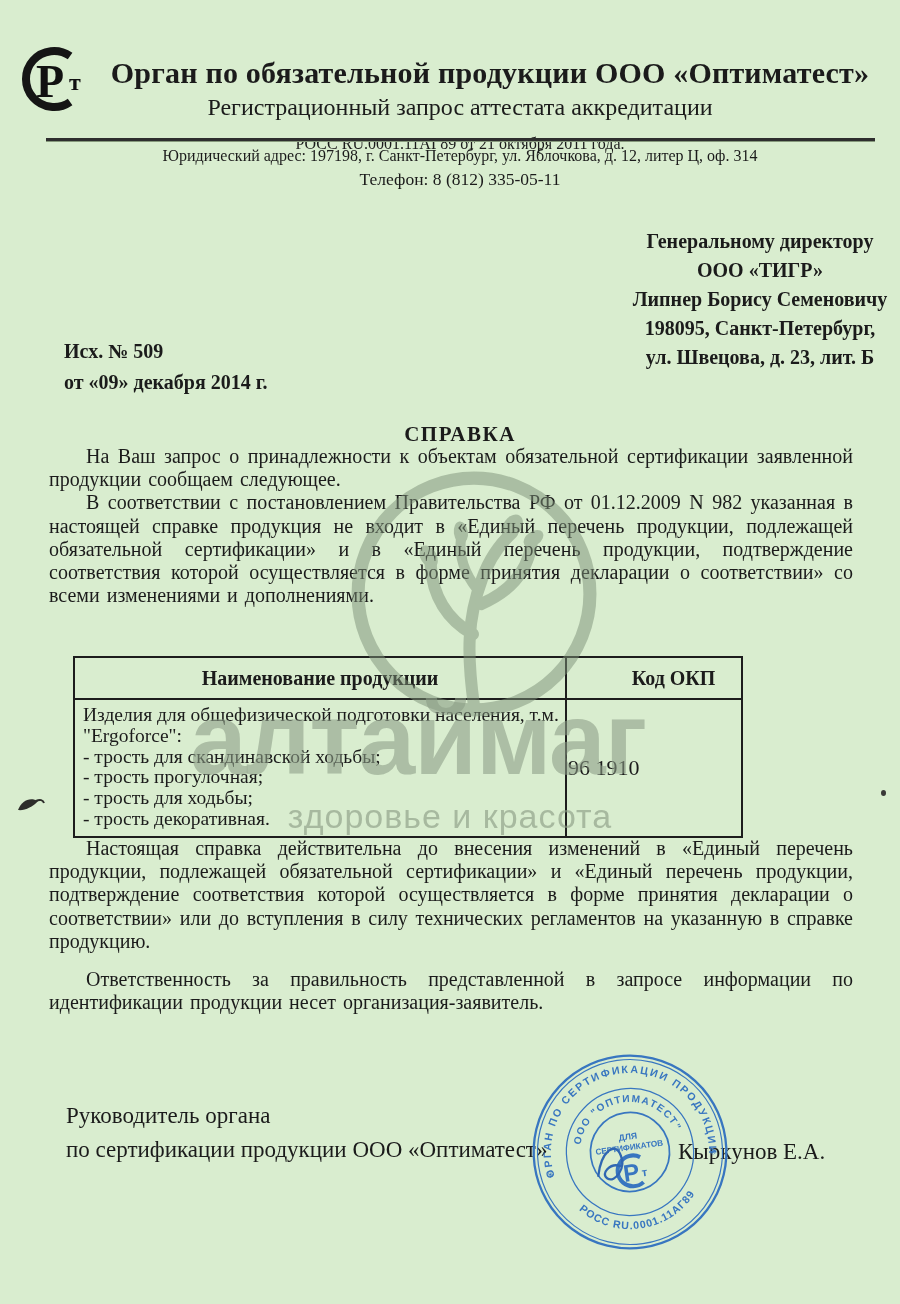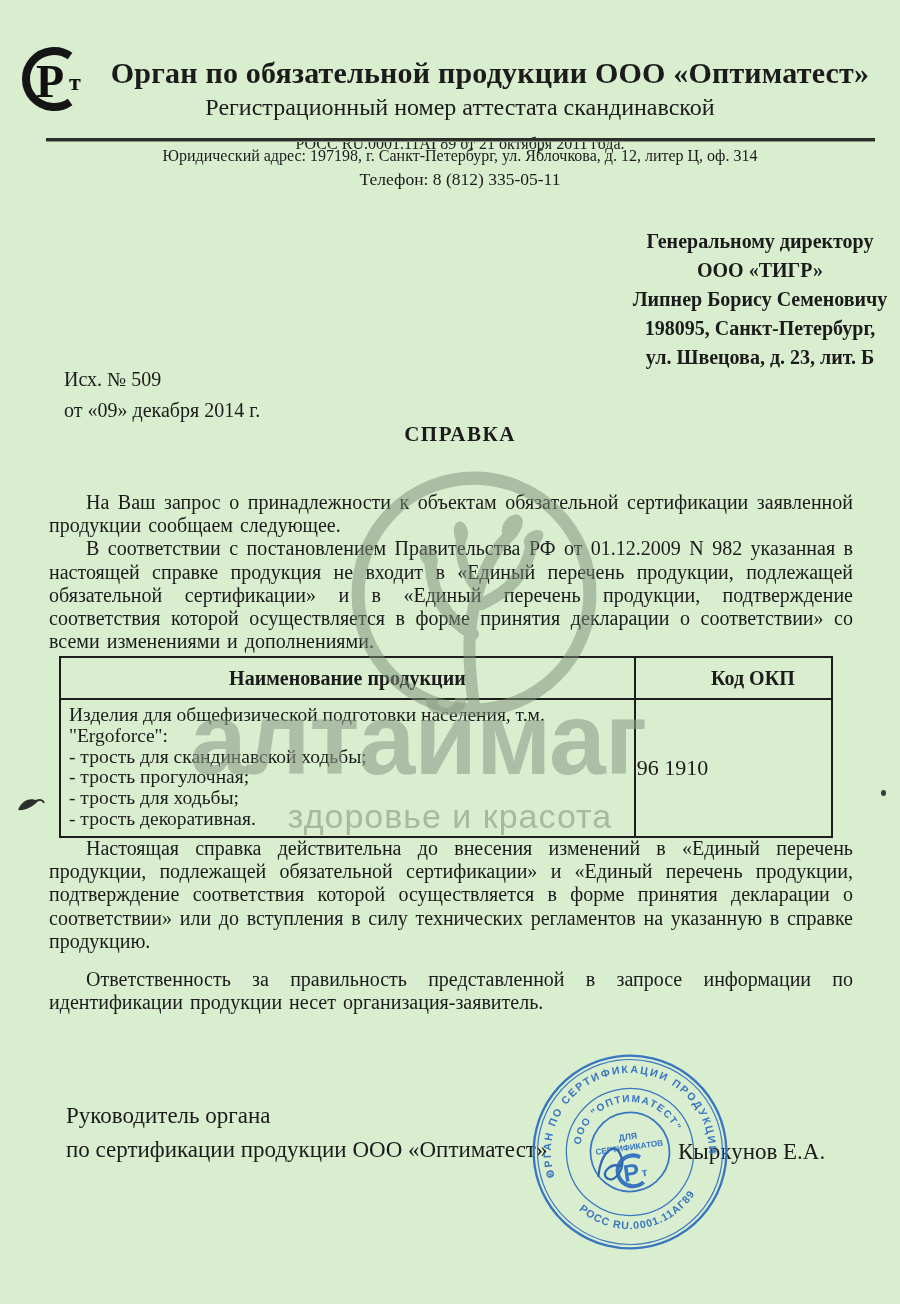--- a/index.html
+++ b/index.html
@@ -12,31 +12,31 @@
   
   .org-title{left:95px;top:56px;width:790px;text-align:center;font-weight:bold;font-size:30px;letter-spacing:.2px;}
   .accr-label{left:20px;top:94px;width:880px;text-align:center;font-size:24px;}
   .accr-num{left:20px;top:135px;width:880px;text-align:center;font-size:16px;}
   .rule{left:46px;top:138px;width:829px;height:3px;background:#2e2e2e;border-bottom:1px solid #86997c;}
   .addr{left:20px;top:147px;width:880px;text-align:center;font-size:16px;}
   .phone{left:20px;top:169px;width:880px;text-align:center;font-size:17.5px;}
   
   .recipient{left:610px;top:227px;width:300px;text-align:center;font-weight:bold;font-size:20px;line-height:29px;}
   
-  .outgoing{left:64px;top:364px;font-weight:normal;font-size:20px;line-height:31px;}
+  .outgoing{left:64px;top:336px;font-weight:bold;font-size:20px;line-height:31px;}
   
   .doc-title{left:0;top:422px;width:920px;text-align:center;font-weight:bold;font-size:21px;letter-spacing:1.5px;}
   
   .body-block{width:804px;font-size:20px;line-height:23.2px;text-align:justify;}
   .body-block p{margin:0;text-indent:37px;word-spacing:2px;}
-  .block1{left:49px;top:491px;}
+  .block1{left:49px;top:445px;}
   .block2{left:49px;top:837px;}
   .block2 p + p{margin-top:15px;}
   
-  .okp-table{left:59px;top:656px;width:774px;border-collapse:collapse;}
+  .okp-table{left:73px;top:656px;width:670px;border-collapse:collapse;}
   .okp-table td,.okp-table th{border:2px solid #1d1d1d;}
   .okp-table th{font-size:20px;font-weight:bold;height:38px;text-align:center;}
   .okp-table .name-col{width:605px;}
   .okp-table .code-col{width:163px;text-align:center;padding-left:40px;}
   .cell-name{font-size:19.5px;line-height:20.8px;padding:5px 2px 6px 8px;white-space:pre-line;vertical-align:top;}
   .cell-code{font-size:22px;vertical-align:middle;}
   
   .sig1{left:66px;top:1103px;font-size:23px;}
   .sig2{left:66px;top:1137px;font-size:23px;}
   .sig-name{left:678px;top:1139px;font-size:23px;}
@@ -60,21 +60,21 @@
 
 <div class="page">
 
   <svg class="abs" style="left:12px;top:40px;" width="95" height="80" viewBox="0 0 95 80">
     <path d="M 58.1 16.1 A 28 28 0 1 0 58.1 61.9" stroke="#151515" stroke-width="8" fill="none"></path>
     <text x="24" y="57" font-size="46" font-weight="bold" font-family="Liberation Serif, serif" fill="#111">Р</text>
     <text x="57" y="50" font-size="24" font-weight="bold" font-family="Liberation Serif, serif" fill="#111">т</text>
   </svg>
 
   <div class="abs org-title">Орган по обязательной продукции ООО «Оптиматест»</div>
-  <div class="abs accr-label">Регистрационный номер аттестата скандинавской</div>
+  <div class="abs accr-label">Регистрационный запрос аттестата аккредитации</div>
   <div class="abs accr-num">РОСС RU.0001.11АГ89 от 21 октября 2011 года.</div>
   <div class="abs rule"></div>
   <div class="abs addr">Юридический адрес: 197198, г. Санкт-Петербург, ул. Яблочкова, д. 12, литер Ц, оф. 314</div>
   <div class="abs phone">Телефон: 8 (812) 335-05-11</div>
 
   <div class="abs recipient">
     <div>Генеральному директору</div>
     <div>ООО  «ТИГР»</div>
     <div>Липнер Борису Семеновичу</div>
     <div>198095, Санкт-Петербург,</div>

